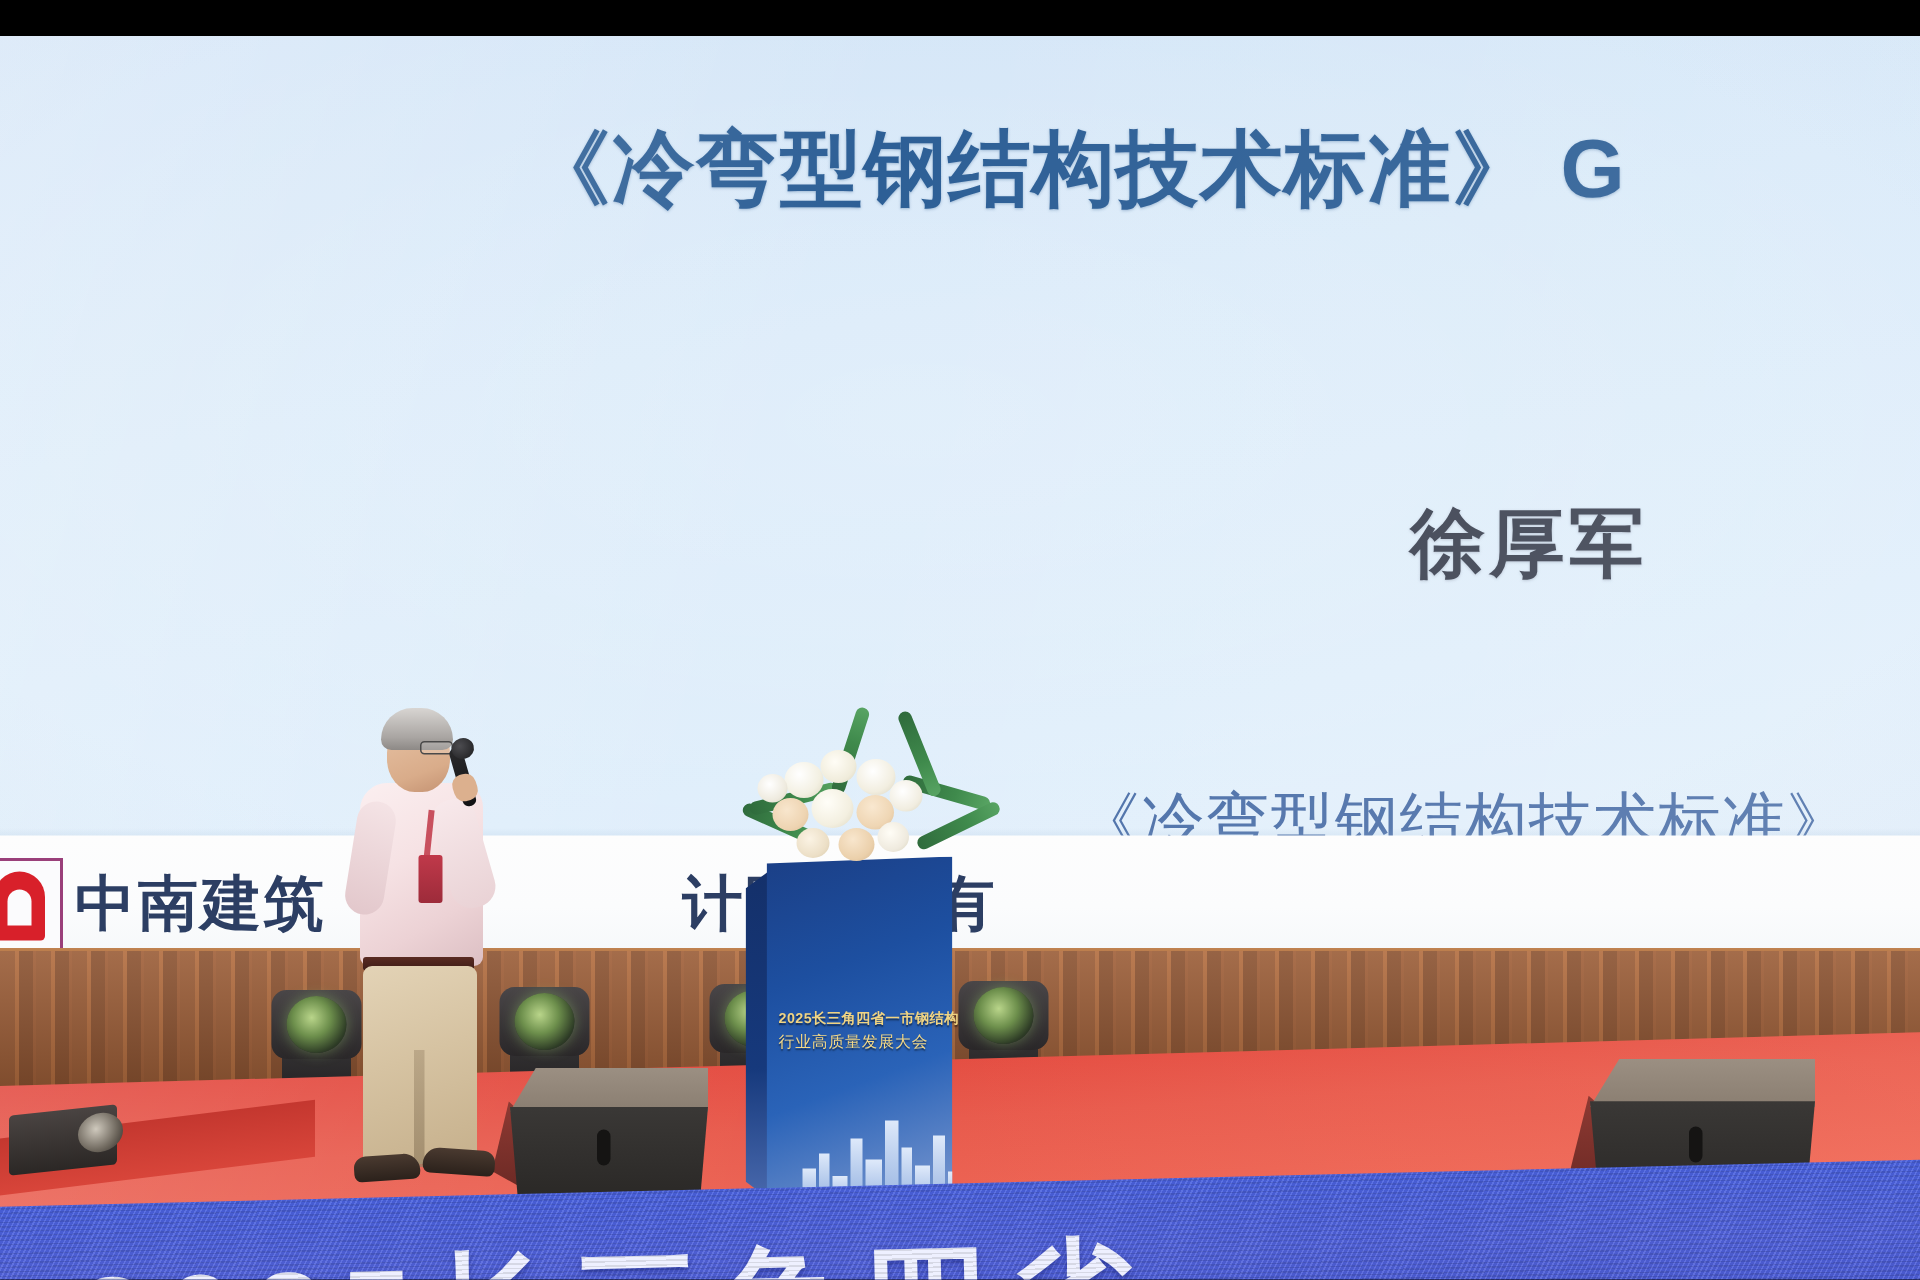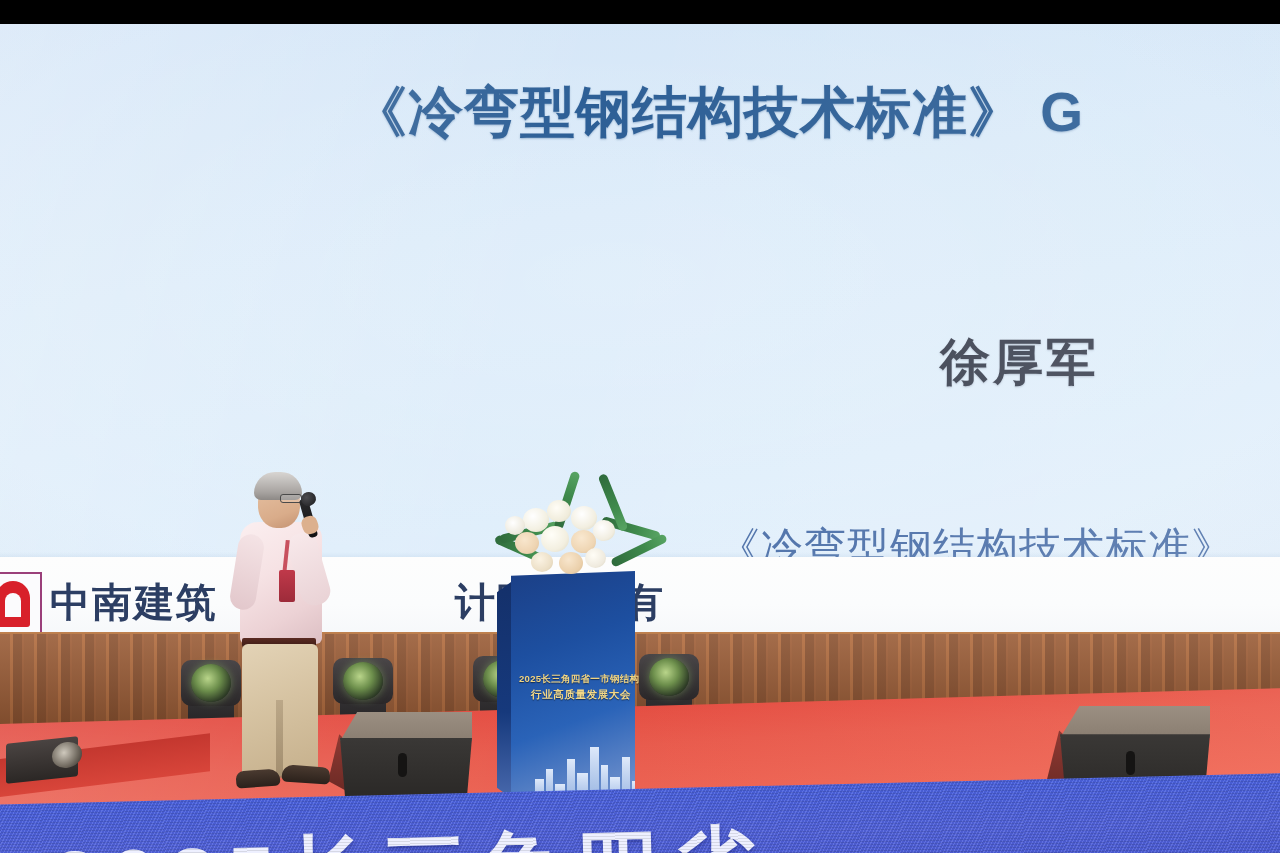--- a/index.html
+++ b/index.html
@@ -196,22 +196,22 @@
     position:absolute; left:0px; top:8px; width:18px; height:222px;
     background:linear-gradient(180deg,#14306a 0%,#16397c 60%,#4a6aae 100%);
     clip-path:polygon(0% 6%,100% 0%,100% 100%,0% 94%);
   }
   .podium-text1{
     position:absolute; left:22px; top:102px; width:112px; text-align:center;
     font-size:9.5px; font-weight:bold; letter-spacing:.3px; color:#f0d483;
     text-shadow:0 1px 1px rgba(0,0,0,.5); white-space:nowrap;
   }
   .podium-text2{
-    position:absolute; left:22px; top:117px; width:112px; text-align:right;
-    font-size:10.5px; font-weight:bold; letter-spacing:.6px; color:#f3d887;
+    position:absolute; left:22px; top:117px; width:112px; text-align:left;
+    font-size:10.5px; font-weight:normal; letter-spacing:.6px; color:#f3d887;
     text-shadow:0 1px 1px rgba(0,0,0,.5); white-space:nowrap;
   }
   .skyline{ position:absolute; left:22px; top:160px; width:112px; height:72px; }
   .skyline i{
     position:absolute; bottom:0; display:block;
     background:linear-gradient(180deg,rgba(235,243,255,.92) 0%,rgba(180,205,240,.60) 100%);
   }
 
   
   .flowers{ position:absolute; left:497px; top:470px; width:170px; height:110px; }

